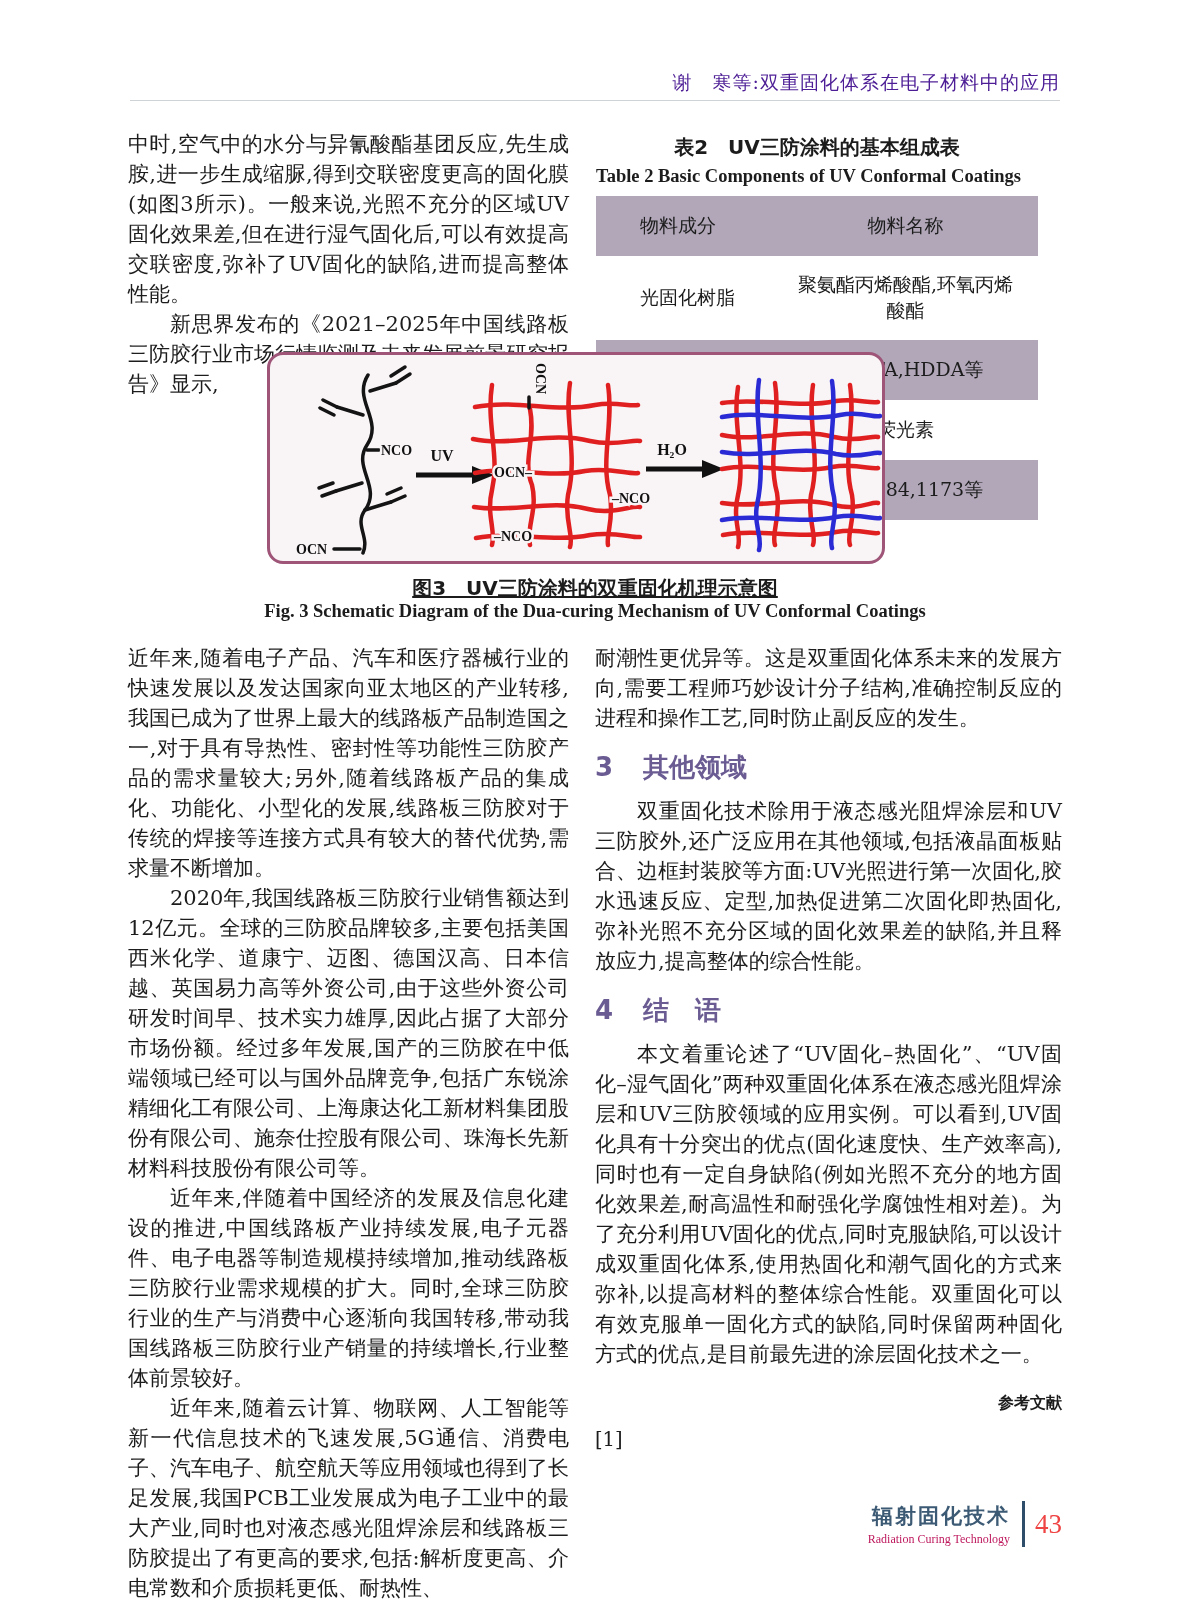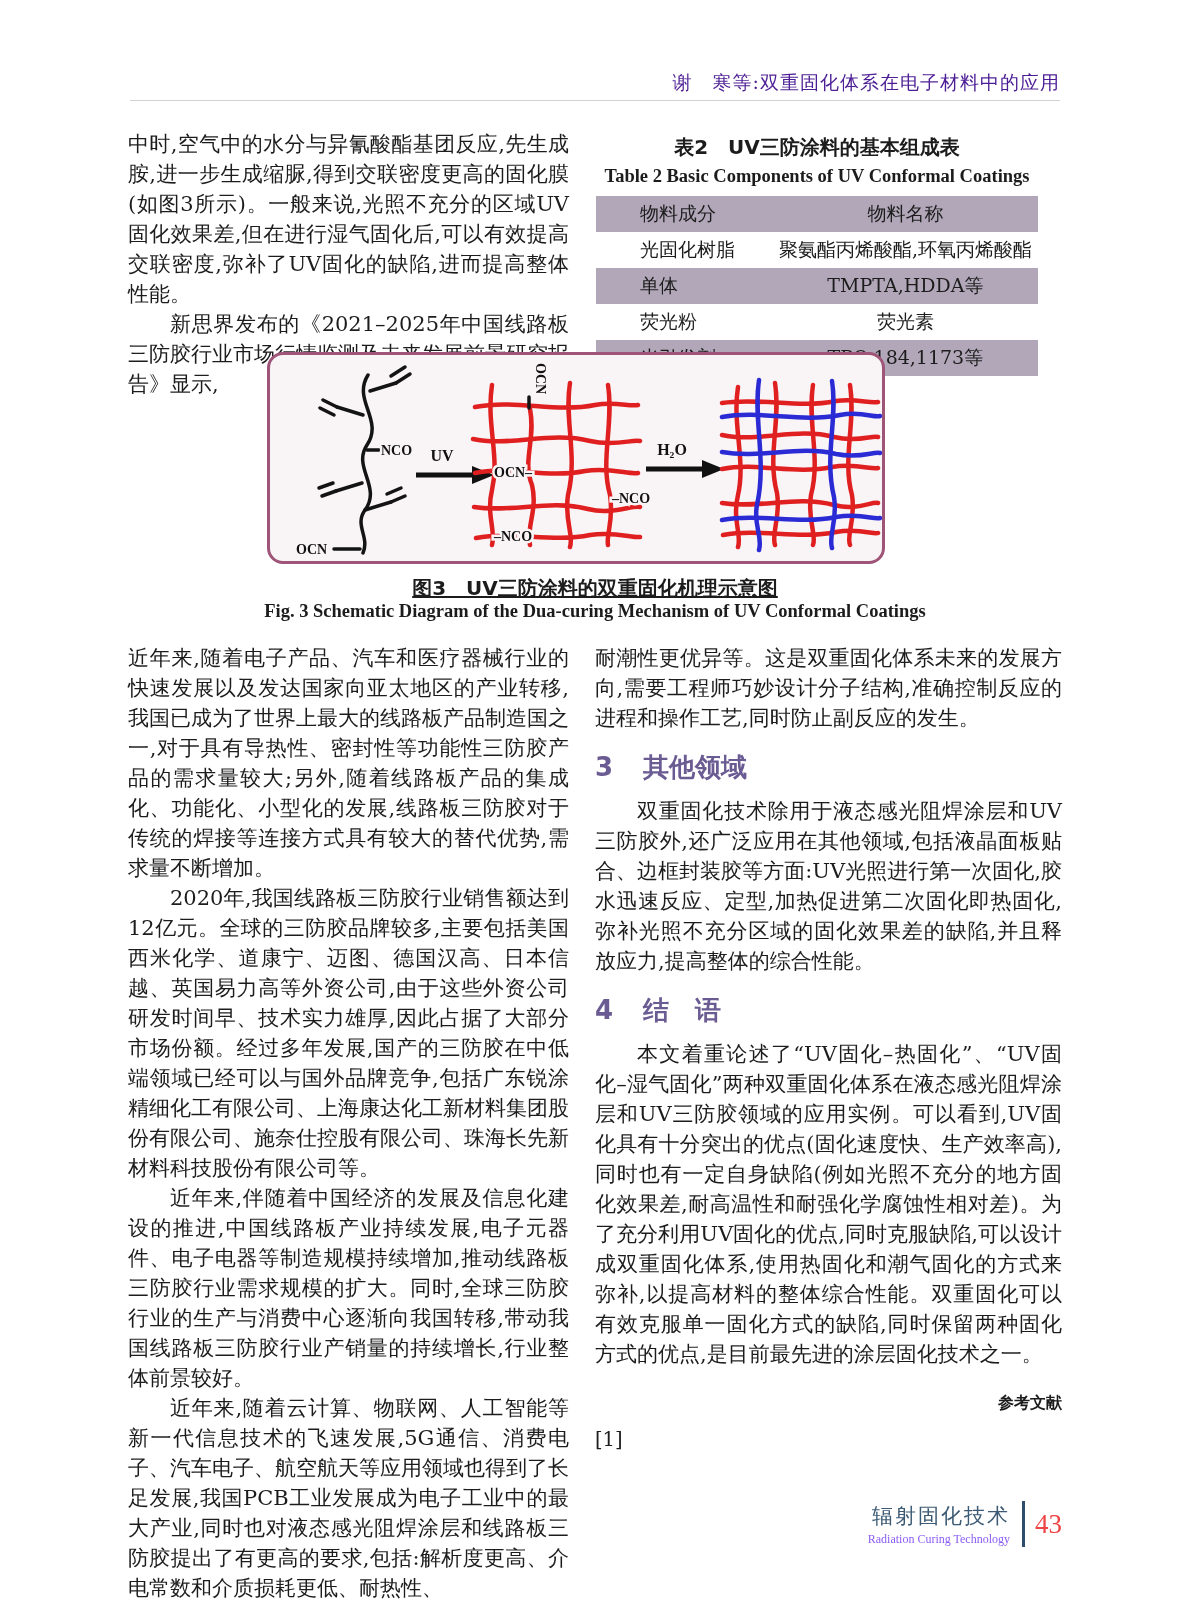--- a/index.html
+++ b/index.html
@@ -13,24 +13,24 @@
                background:#cfd3d5; }
 
   
   .top-left { position:absolute; left:128px; top:129px; width:441px; }
   p.bp { margin:0; font-size:21px; line-height:30px; text-align:justify; }
   .indent { text-indent:2em; }
 
   .top-right { position:absolute; left:596px; top:134px; width:442px; }
   .tbl-title-zh { text-align:center; font-weight:bold; font-size:20px;
                   font-family:"DejaVu Sans", sans-serif; }
-  .tbl-title-en { text-align:center; font-weight:bold; font-size:18.5px;
+  .tbl-title-en { font-weight:bold; font-size:18.5px;
                   font-family:"Liberation Serif", serif; margin-top:5px; }
   table.t2 { width:100%; border-collapse:collapse; margin-top:9px; font-size:19px; }
-  .t2 td, .t2 th { font-weight:normal; padding:4px; height:28px; }
+  .t2 td, .t2 th { font-weight:normal; padding:16px; height:28px; }
   .t2 tr.shade { background:#b1a7b9; }
   .t2 .c1 { width:40%; text-align:left; padding-left:44px; }
   .t2 .c2 { text-align:center; }
 
   
   .fig-box { position:absolute; left:267px; top:352px; width:612px; height:206px;
              border:3px solid #9e5578; border-radius:16px; background:#f9f4f6; }
   .fig-box svg { width:100%; height:100%; display:block; }
   .fig-cap-zh { position:absolute; top:575px; left:130px; width:930px; text-align:center;
                 font-weight:bold; font-size:20px; font-family:"DejaVu Sans", sans-serif;text-decoration:underline; }
@@ -44,23 +44,23 @@
            font-family:"DejaVu Sans", sans-serif; display:flex; gap:30px; align-items:baseline; }
   .ref-head { text-align:right; font-weight:bold; font-size:16px; margin:24px 0 10px;
               font-family:"DejaVu Sans", sans-serif; }
   .ref-item { position:relative; padding-left:46px; font-size:19.5px; line-height:31px;
               text-align:justify; }
   .ref-no { position:absolute; left:0; top:0; }
 
   
   .footer { position:absolute; right:125px; bottom:53px; display:flex; align-items:center; }
   .jblock { display:flex; flex-direction:column; align-items:flex-end; }
-  .jzh { font-size:21px; font-weight:normal; color:#3c5a74; letter-spacing:2px;
+  .jzh { font-size:21px; font-weight:bold; color:#3c5a74; letter-spacing:2px;
          font-family:"DejaVu Sans", sans-serif; }
-  .jen { font-size:12px; color:#8b5cf6; font-family:"Liberation Serif", serif; margin-top:2px; }
+  .jen { font-size:12px; color:#be185d; font-family:"Liberation Serif", serif; margin-top:2px; }
   .vbar { width:3px; height:46px; background:#2e4d6b; margin:0 10px 0 12px; }
   .pageno { font-size:27px; color:#ef4444; font-family:"Liberation Serif", serif; }
 
   
   .blk { stroke:#141414; stroke-width:3.5; fill:none; stroke-linecap:round; }
   .red { stroke:#e02020; stroke-width:4.5; fill:none; stroke-linecap:round; }
   .blu { stroke:#2b2bd5; stroke-width:4.5; fill:none; stroke-linecap:round; }
   .arrow { stroke:#111; stroke-width:5; fill:none; }
   .ah { fill:#111; }
   .lbl { font-family:"Liberation Serif", serif; font-size:14px; fill:#111;

